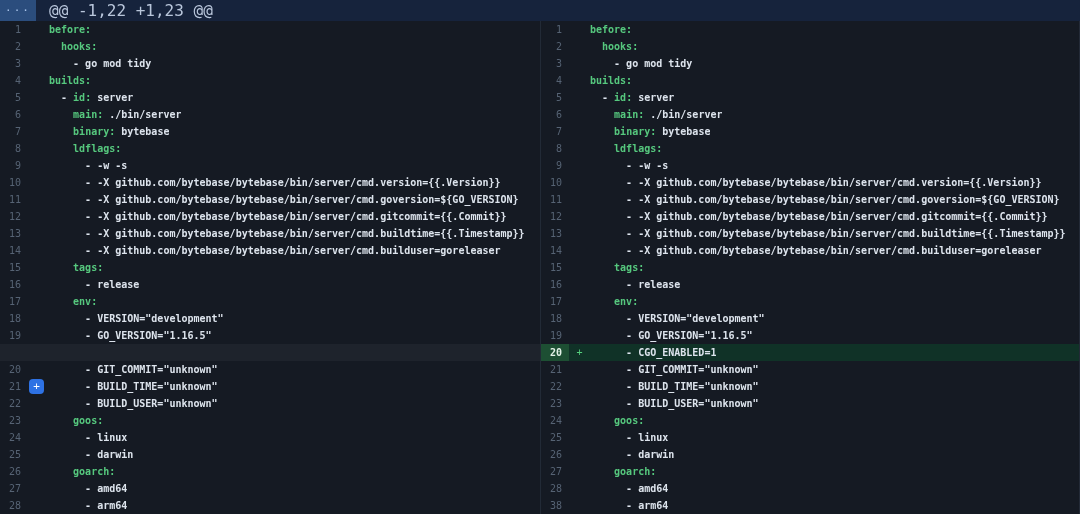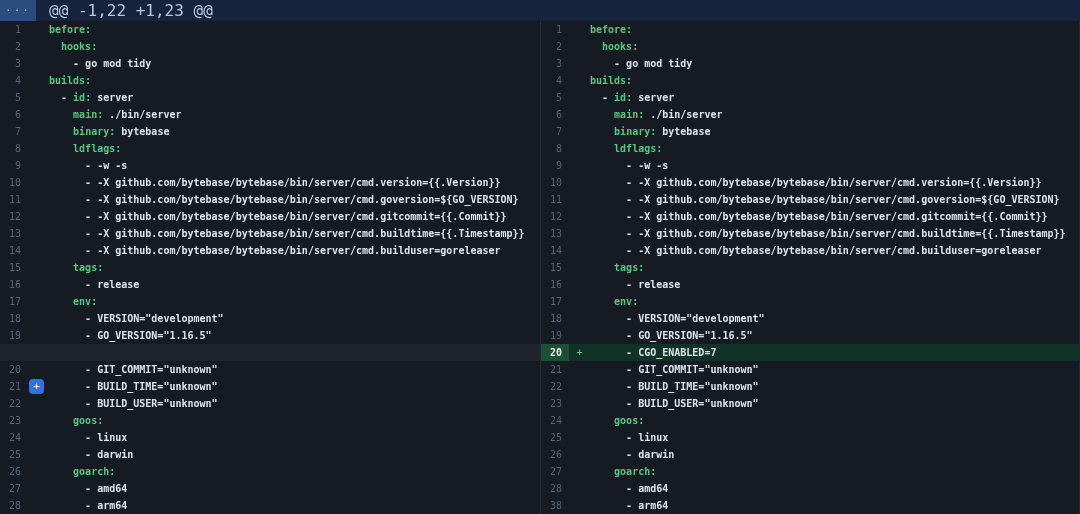--- a/index.html
+++ b/index.html
@@ -348,21 +348,21 @@
     <span class="code"><span class="seg-t">      - VERSION="development"</span></span>
   </div>
         <div class="row context">
     <span class="num">19</span>
     <span class="sign"></span>
     <span class="code"><span class="seg-t">      - GO_VERSION="1.16.5"</span></span>
   </div>
         <div class="row added">
     <span class="num">20</span>
     <span class="sign">+</span>
-    <span class="code"><span class="seg-t">      - CGO_ENABLED=7</span></span>
+    <span class="code"><span class="seg-t">      - CGO_ENABLED=1</span></span>
   </div>
         <div class="row context">
     <span class="num">21</span>
     <span class="sign"></span>
     <span class="code"><span class="seg-t">      - GIT_COMMIT="unknown"</span></span>
   </div>
         <div class="row context">
     <span class="num">22</span>
     <span class="sign"></span>
     <span class="code"><span class="seg-t">      - BUILD_TIME="unknown"</span></span>

